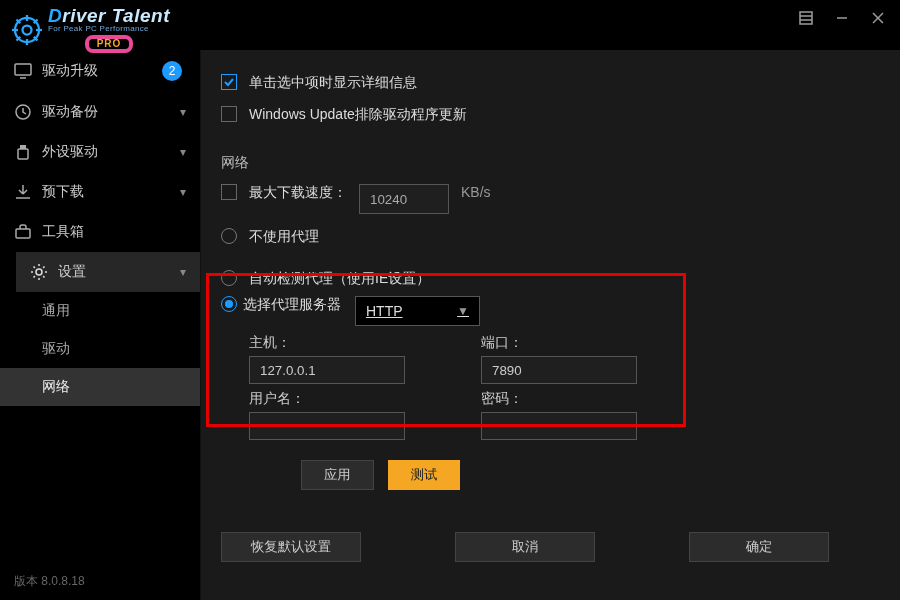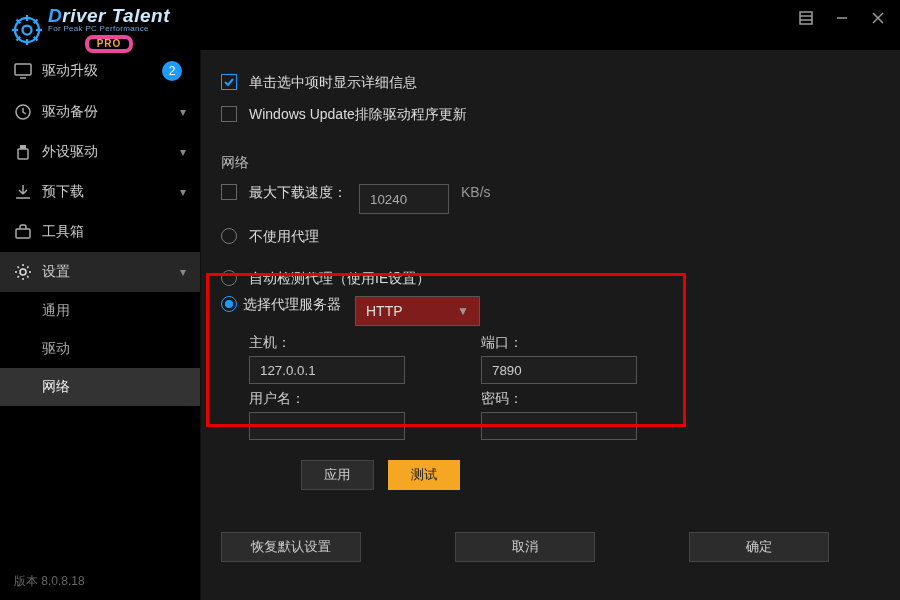--- a/index.html
+++ b/index.html
@@ -45,21 +45,21 @@
   .sidebar {
     width: 200px; background:#000;
     display:flex; flex-direction:column;
   }
   .nav { flex:1; }
   .nav-item {
     display:flex; align-items:center; gap:10px;
     padding: 11px 14px; color:#ccc; cursor:pointer;
     position:relative;
   }
-  .nav-item.active-parent { background:#272727; }
+  .nav-item.active-parent { background:#272727;margin-left:16px; }
   .nav-icon { width:18px; height:18px; display:flex; align-items:center; justify-content:center; }
   .nav-label { flex:1; }
   .nav-chevron { font-size:12px; color:#888; }
   .nav-badge {
     background:#1e9bff; color:#fff; width:20px; height:20px; border-radius:10px;
     display:flex; align-items:center; justify-content:center; font-size:12px;
     margin-right:4px;
   }
   .sub-item {
     padding: 10px 14px 10px 42px; color:#aaa; cursor:pointer;
@@ -88,22 +88,22 @@
   }
   .section-title { color:#bbb; margin: 30px 0 12px 0; }
   .text-input {
     background:#1f1f1f; border:1px solid #555; color:#aaa;
     height:30px; padding:0 10px; width: 90px;
     font-family:inherit;
   }
   .unit { color:#999; }
   .dropdown {
     display:flex; align-items:center; justify-content:space-between;
-    background:#7f1d1d; border:1px solid #555; color:#ddd;
-    height:30px; padding:0 10px; width:125px; cursor:pointer;
+    background:#000000; border:1px solid #555; color:#ddd;
+    height:30px; padding:0 10px; width:125px; cursor:pointer;text-decoration:underline;
   }
   .dropdown .caret { font-size:12px; color:#999; }
 
   .highlight-box {
     border:3px solid #e60000;
     position:absolute; left:206px; top:273px;
     width:480px; height:154px;
     pointer-events:none;
   }
 

